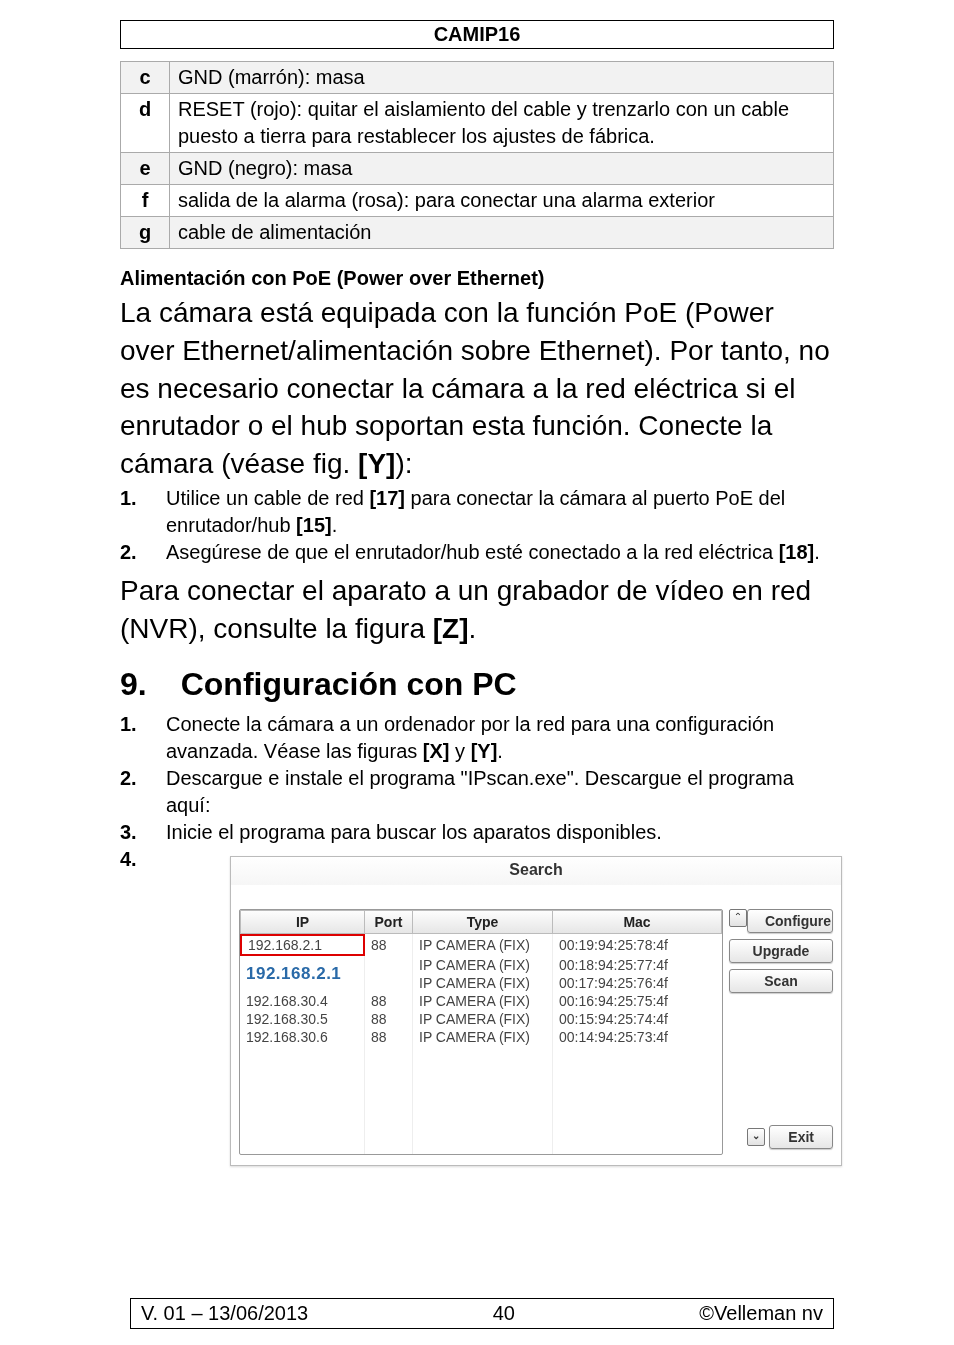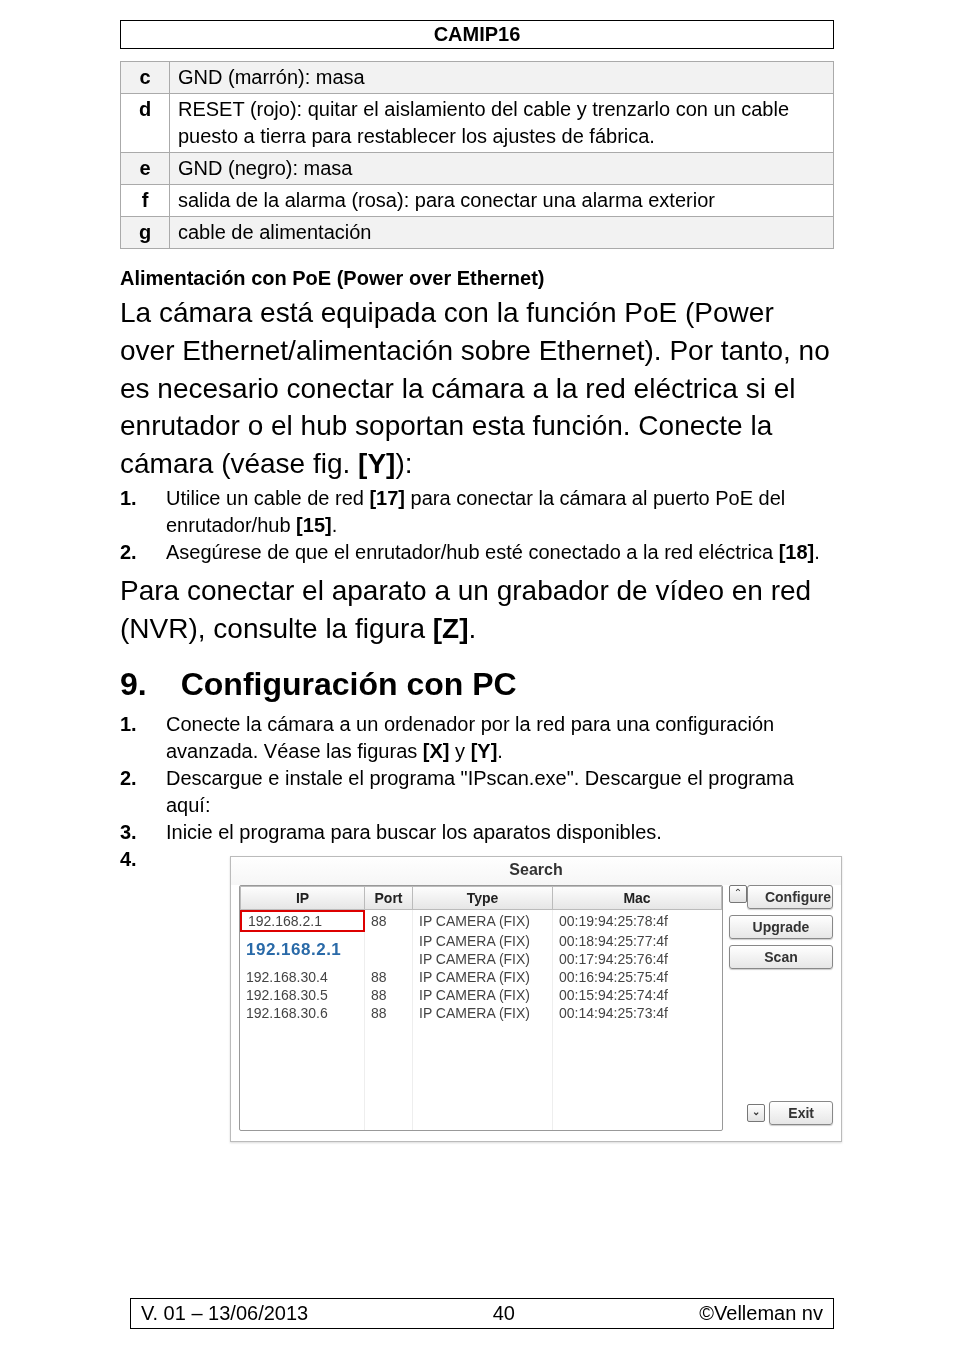--- a/index.html
+++ b/index.html
@@ -97,20 +97,21 @@
     text-align: center;
     font-weight: bold;
     color: #333;
     font-size: 16px;
     padding: 4px 0 6px 0;
     background: linear-gradient(#fff, #f6f6f6);
   }
   .shot-body {
     display: flex;
     padding: 0 8px 10px 8px;
+    margin-top: 24px;
   }
   .shot-left {
     flex: 1;
     border: 1px solid #999;
     border-radius: 2px;
     background: #fff;
   }
   table.grid {
     width: 100%;
     border-collapse: separate;

